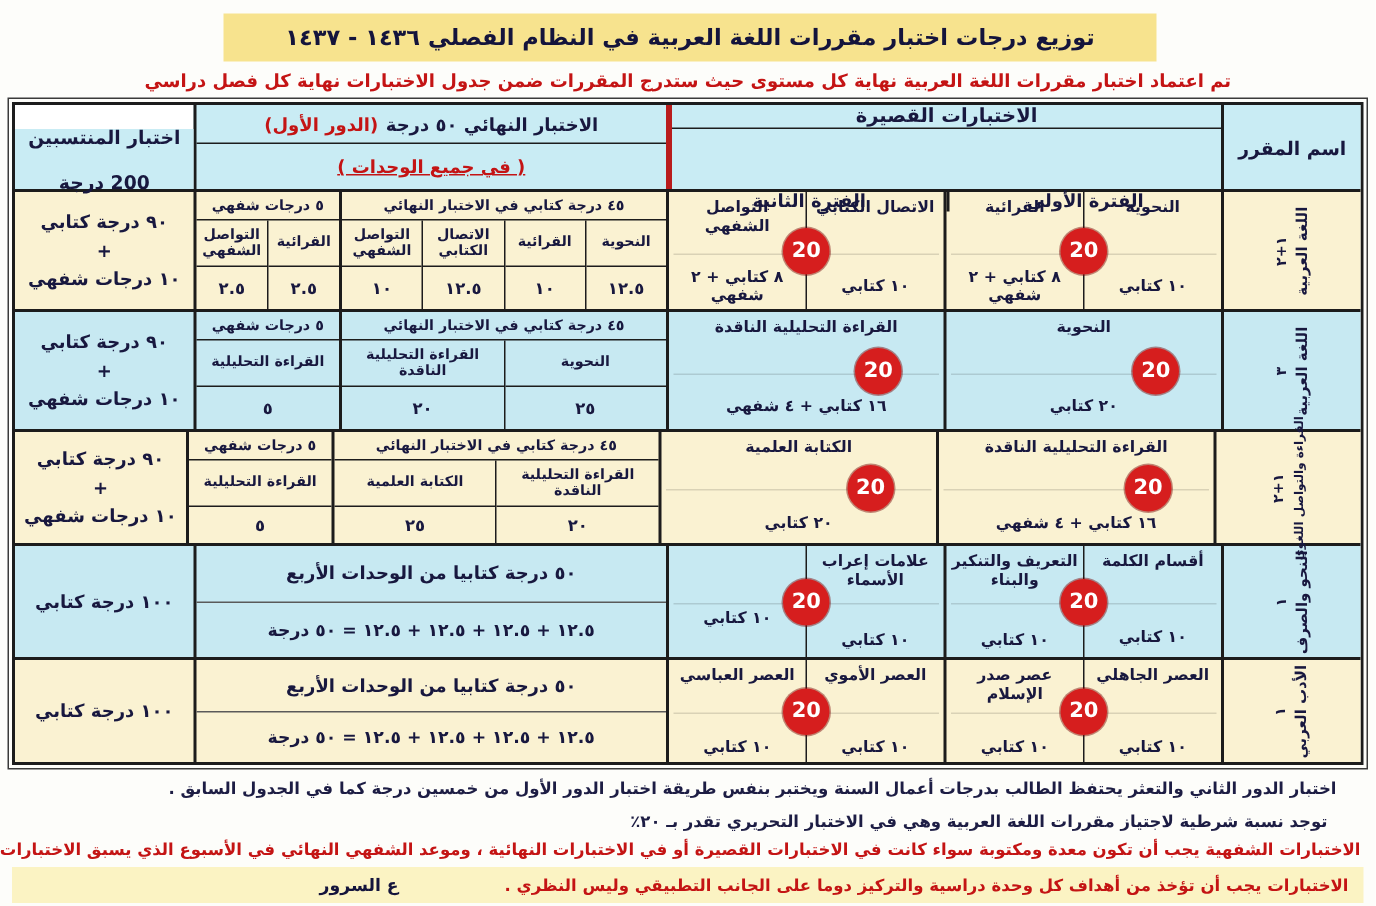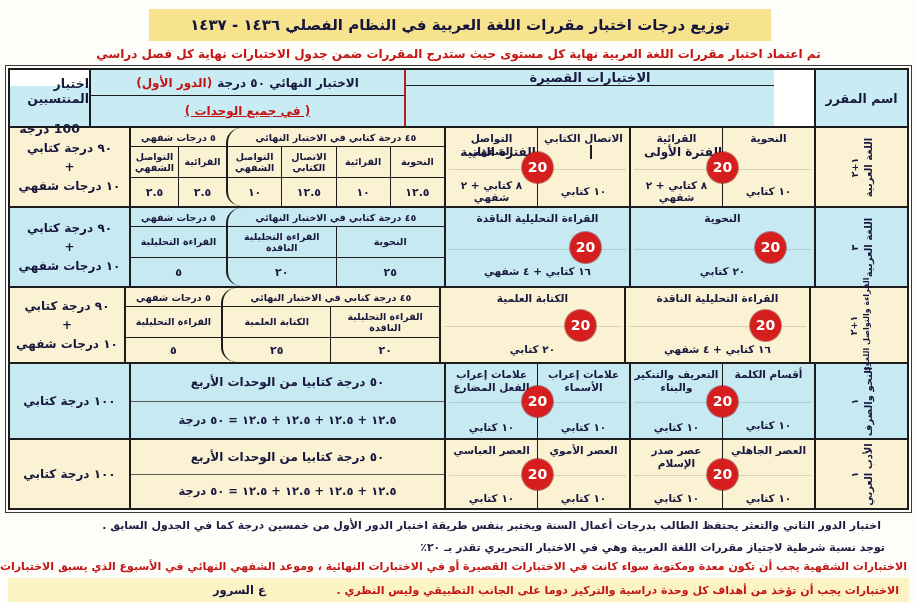--- a/index.html
+++ b/index.html
@@ -37,21 +37,21 @@
   .hblue { background: #c9ecf4; }
 
   
   .w-course { flex: 0 0 93px;  border-left: 2px solid #1c1c1c; }
   .w-p      { flex: 0 0 185px; border-left: 2px solid #1c1c1c; }
   .w-final  { flex: 0 0 315px; border-left: 2px solid #1c1c1c; }
   .w-munt   { flex: 1 1 auto; }
 
   
   .hdr { height: 56px; }
-  .h-center { display: flex; align-items: center; justify-content: center; text-align: center; margin-left: 40px; }
+  .h-center { display: flex; align-items: center; justify-content: center; text-align: center; }
   .h-course { font-size: 12.5px; font-weight: bold; }
   .h-shorts { display: flex; flex-direction: column; }
   .hs-top { height: 26px; border-bottom: 1px solid #1c1c1c; font-size: 13px; font-weight: bold;
             display: flex; align-items: center; justify-content: center; }
   .hs-bottom { flex: 1; display: flex; }
   .hs-p { flex: 0 0 50%; display: flex; align-items: center; justify-content: center;
           font-size: 12px; font-weight: bold; margin-top: 41px; }
   .hs-p:first-child { border-left: 2px solid #1c1c1c; }
   .h-final { display: flex; flex-direction: column; }
   .hf-top { height: 26px; border-bottom: 1px solid #1c1c1c; display: flex; gap: 5px;
@@ -79,21 +79,21 @@
     background: #d61e1e; color: #ffffff; font-weight: bold; font-size: 14px;
     display: flex; align-items: center; justify-content: center;
     box-shadow: 0 0 0 1px rgba(120,0,0,0.45);
     font-family: "DejaVu Sans", sans-serif;
   }
   .badge.two { left: 50%; top: 50%; margin-left: -15.5px; margin-top: -15.5px; }
   .badge.one { right: 28px; top: 50%; margin-top: -15.5px; }
 
   
   .fcell { display: flex; }
-  .fwritten { flex: 0 0 218px; border-left: 2px solid #1c1c1c; display: flex; flex-direction: column; border-radius: 15px; }
+  .fwritten { flex: 0 0 218px; border-left: 2px solid #1c1c1c; display: flex; flex-direction: column; }
   .foral { flex: 1; display: flex; flex-direction: column; }
   .fw-hdr { height: 19px; border-bottom: 1px solid #1c1c1c; display: flex; align-items: center;
             justify-content: center; font-size: 9.5px; font-weight: bold; }
   .fw-cols { flex: 1; display: flex; }
   .fcol { flex: 1; display: flex; flex-direction: column; }
   .fcol:not(:last-child) { border-left: 1px solid #1c1c1c; }
   .f-name { height: 31px; border-bottom: 1px solid #1c1c1c; display: flex; align-items: center;
             justify-content: center; text-align: center; font-size: 9.5px; font-weight: bold;
             line-height: 1.2; padding: 1px; }
   .f-val { flex: 1; display: flex; align-items: center; justify-content: center;
@@ -131,39 +131,39 @@
 
 <div class="page">
 
   <div class="title-bar">توزيع درجات اختبار مقررات اللغة العربية في النظام الفصلي ١٤٣٦ - ١٤٣٧</div>
   <div class="subtitle">تم اعتماد اختبار مقررات اللغة العربية نهاية كل مستوى حيث ستدرج المقررات ضمن جدول الاختبارات نهاية كل فصل دراسي</div>
 
   <div class="grade-table">
 
     <div class="trow hdr">
       <div class="cell w-course hblue h-center h-course">اسم المقرر</div>
-      <div class="cell h-shorts hblue" style="flex:0 0 370px;border-left:2px solid #b91c1c;gap:18px;">
+      <div class="cell h-shorts hblue" style="flex:0 0 370px;border-left:4px solid #b91c1c;">
         <div class="hs-top">الاختبارات القصيرة</div>
         <div class="hs-bottom">
           <div class="hs-p">الفترة الأولى</div>
           <div class="hs-p">الفترة الثانية</div>
         </div>
       </div>
       <div class="cell w-final hblue h-final">
         <div class="hf-top">
           <span>الاختبار النهائي ٥٠ درجة</span>
           <span class="red">(الدور الأول)</span>
         </div>
         <div class="hf-sub">
             <span class="red u-line">( في جميع الوحدات )</span>
           </div>
       </div>
       <div class="cell w-munt hblue h-munt">
         <div>اختبار المنتسبين</div>
-        <div>100 درجة</div>
+        <div>200 درجة</div>
       </div>
     </div>
 
     <div class="trow cream" style="height:80px;">
       <div class="cell w-course">
         <div class="course-wrap">
             <div class="course-rot">
           <div class="c-name">اللغة العربية</div>
           <div class="c-num">١+٢</div>
         </div>
@@ -376,21 +376,20 @@
         </div>
         <div class="badge two">20</div>
       </div>
       <div class="cell w-p pcell">
         <div class="units">
           <div class="unit">
               <div class="u-name">علامات إعراب الأسماء</div>
               <div class="u-val">١٠ كتابي</div>
             </div>
           <div class="unit">
-              <div class="u-name">علامات إعراب الفعل المضارع</div>
               <div class="u-val">١٠ كتابي</div>
             </div>
         </div>
         <div class="badge two">20</div>
       </div>
       <div class="cell w-final">
         <div class="fmerged" style="height:100%;">
           <div class="fm1">٥٠ درجة كتابيا من الوحدات الأربع</div>
           <div class="fm2">١٢.٥ + ١٢.٥ + ١٢.٥ + ١٢.٥ = ٥٠ درجة</div>
         </div>
@@ -441,21 +440,21 @@
           <div class="fm2">١٢.٥ + ١٢.٥ + ١٢.٥ + ١٢.٥ = ٥٠ درجة</div>
         </div>
       </div>
       <div class="cell w-munt mcell">
         <div>١٠٠ درجة كتابي</div>
       </div>
     </div>
 
   </div>
 
-  <div class="note" style="top:519px; right:36px;">اختبار الدور الثاني والتعثر يحتفظ الطالب بدرجات أعمال السنة ويختبر بنفس طريقة اختبار الدور الأول من خمسين درجة كما في الجدول السابق .</div>
+  <div class="note" style="top:519px; right:26px;">اختبار الدور الثاني والتعثر يحتفظ الطالب بدرجات أعمال السنة ويختبر بنفس طريقة اختبار الدور الأول من خمسين درجة كما في الجدول السابق .</div>
   <div class="note" style="top:541px; right:32px;">توجد نسبة شرطية لاجتياز مقررات اللغة العربية وهي في الاختبار التحريري تقدر بـ ٢٠٪</div>
   <div class="note note-red" style="top:560px; right:10px;">الاختبارات الشفهية يجب أن تكون معدة ومكتوبة سواء كانت في الاختبارات القصيرة أو في الاختبارات النهائية ، وموعد الشفهي النهائي في الأسبوع الذي يسبق الاختبارات التحريرية .</div>
   <div class="note-strip">
     <span class="strip-text">الاختبارات يجب أن تؤخذ من أهداف كل وحدة دراسية والتركيز دوما على الجانب التطبيقي وليس النظري .</span>
     <span class="sig">ع السرور</span>
   </div>
 
 </div>
 
 </body></html>

